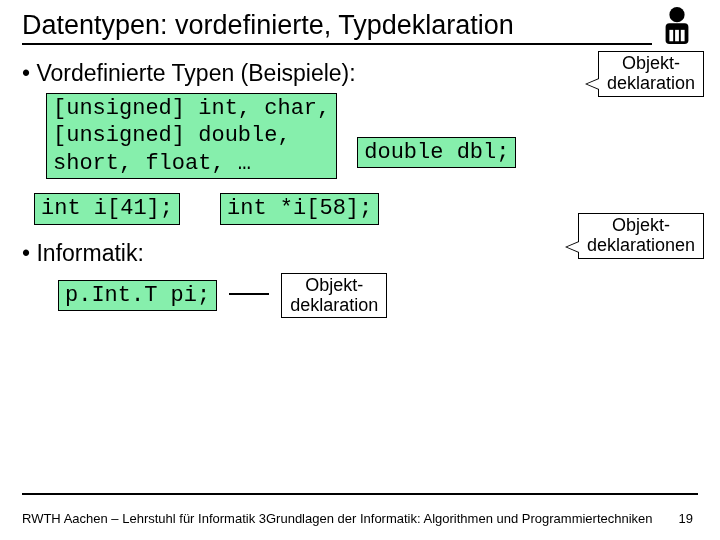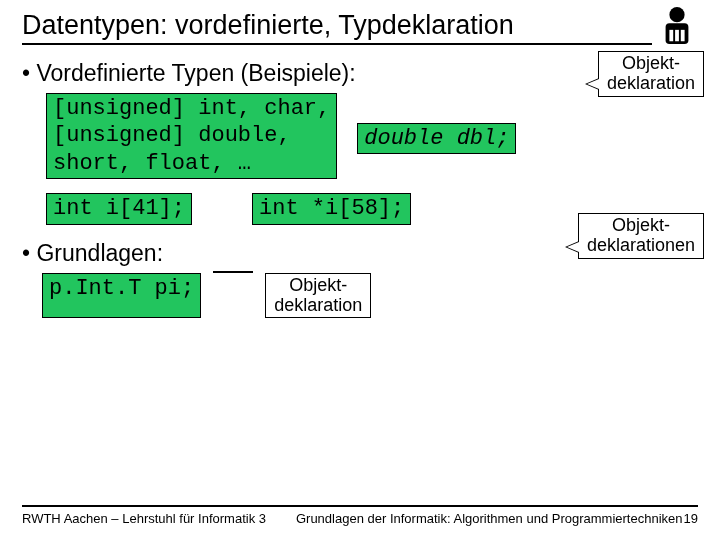--- a/index.html
+++ b/index.html
@@ -26,32 +26,32 @@
     padding-bottom: 2px;
     margin-bottom: 14px;
     width: 630px;
   }
   .content { font-size: 23px; line-height: 1.3; }
   .bullet { margin: 12px 0 4px 0; }
   .bullet::before { content: "• "; }
   .sub { margin-left: 24px; }
   .codebox {
     display: inline-block;
-    background: #22c55e;
+    background: #86efac;
     border: 1px solid #000;
     padding: 1px 6px;
     font-family: "Courier New", monospace;
     font-size: 22px;
     line-height: 1.25;
     vertical-align: top;
   }
   .codebox.multi { display: block; width: fit-content; }
   .row { display: flex; align-items: flex-start; gap: 20px; }
-  .arrays-row { margin-left: 24px; display: flex; align-items: center; gap: 60px; }
-  .usage-row { display: flex; gap: 12px; margin-left: 20px; }
+  .arrays-row { margin-left: 12px; display: flex; align-items: center; gap: 40px; }
+  .usage-row { display: flex; align-items: center; gap: 12px; margin-left: 36px; }
   .callout {
     position: absolute;
     background: #fff;
     border: 1px solid #000;
     font-size: 18px;
     text-align: center;
     padding: 2px 8px;
     line-height: 1.1;
   }
   .callout .tail {
@@ -85,26 +85,25 @@
     padding: 2px 8px;
     line-height: 1.1;
     display: inline-block;
   }
   .footer {
     position: absolute;
     bottom: 14px;
     left: 22px;
     right: 22px;
     border-top: 2px solid #000;
-    padding-top: 4px;
+    padding-top: 16px;
     font-size: 13px;
     display: flex;
-    justify-content: space-between;
   }
-  .footer .right { display: flex; gap: 1px; }
+  .footer .right { display: flex; gap: 26px; }
   .icon-person {
     position: absolute;
     top: 6px; right: 24px;
     width: 38px; height: 42px;
   }
   .icon-person svg { width: 100%; height: 100%; }
   .block { margin-bottom: 14px; }
 </style>
 </head>
 <body>
@@ -124,21 +123,21 @@
   <div class="title">Datentypen: vordefinierte, Typdeklaration</div>
 
   <div class="content">
 
     <div class="block" style="position:relative;">
       <div class="bullet">Vordefinierte Typen (Beispiele):</div>
       <div class="sub row">
         <div class="codebox multi" style="white-space:pre;">[unsigned] int, char,
 [unsigned] double,
 short, float, …</div>
-        <div style="margin-top:30px;font-style:italic;">
+        <div style="margin-top:44px;">
           <span class="codebox">double dbl;</span>
         </div>
       </div>
       <div class="callout" style="top:-8px; right:-6px;">
         <span style="white-space:pre-line;">Objekt-
 deklaration</span>
         <span class="tail tail-left"></span>
       </div>
     </div>
 
@@ -151,21 +150,21 @@
         <span style="white-space:pre-line;">Objekt-
 deklarationen</span>
         <span class="tail tail-left"></span>
       </div>
     </div>
 
     <div class="block">
     </div>
 
     <div class="block">
-      <div class="bullet">Grundlagen:</div>
+      <div class="bullet">Informatik:</div>
       <div class="usage-row">
         <span class="codebox">p.Int.T pi;</span>
         <span class="connector"></span>
         <span class="inline-callout" style="white-space:pre-line;">Objekt-
 deklaration</span>
       </div>
     </div>
 
   </div>
 

